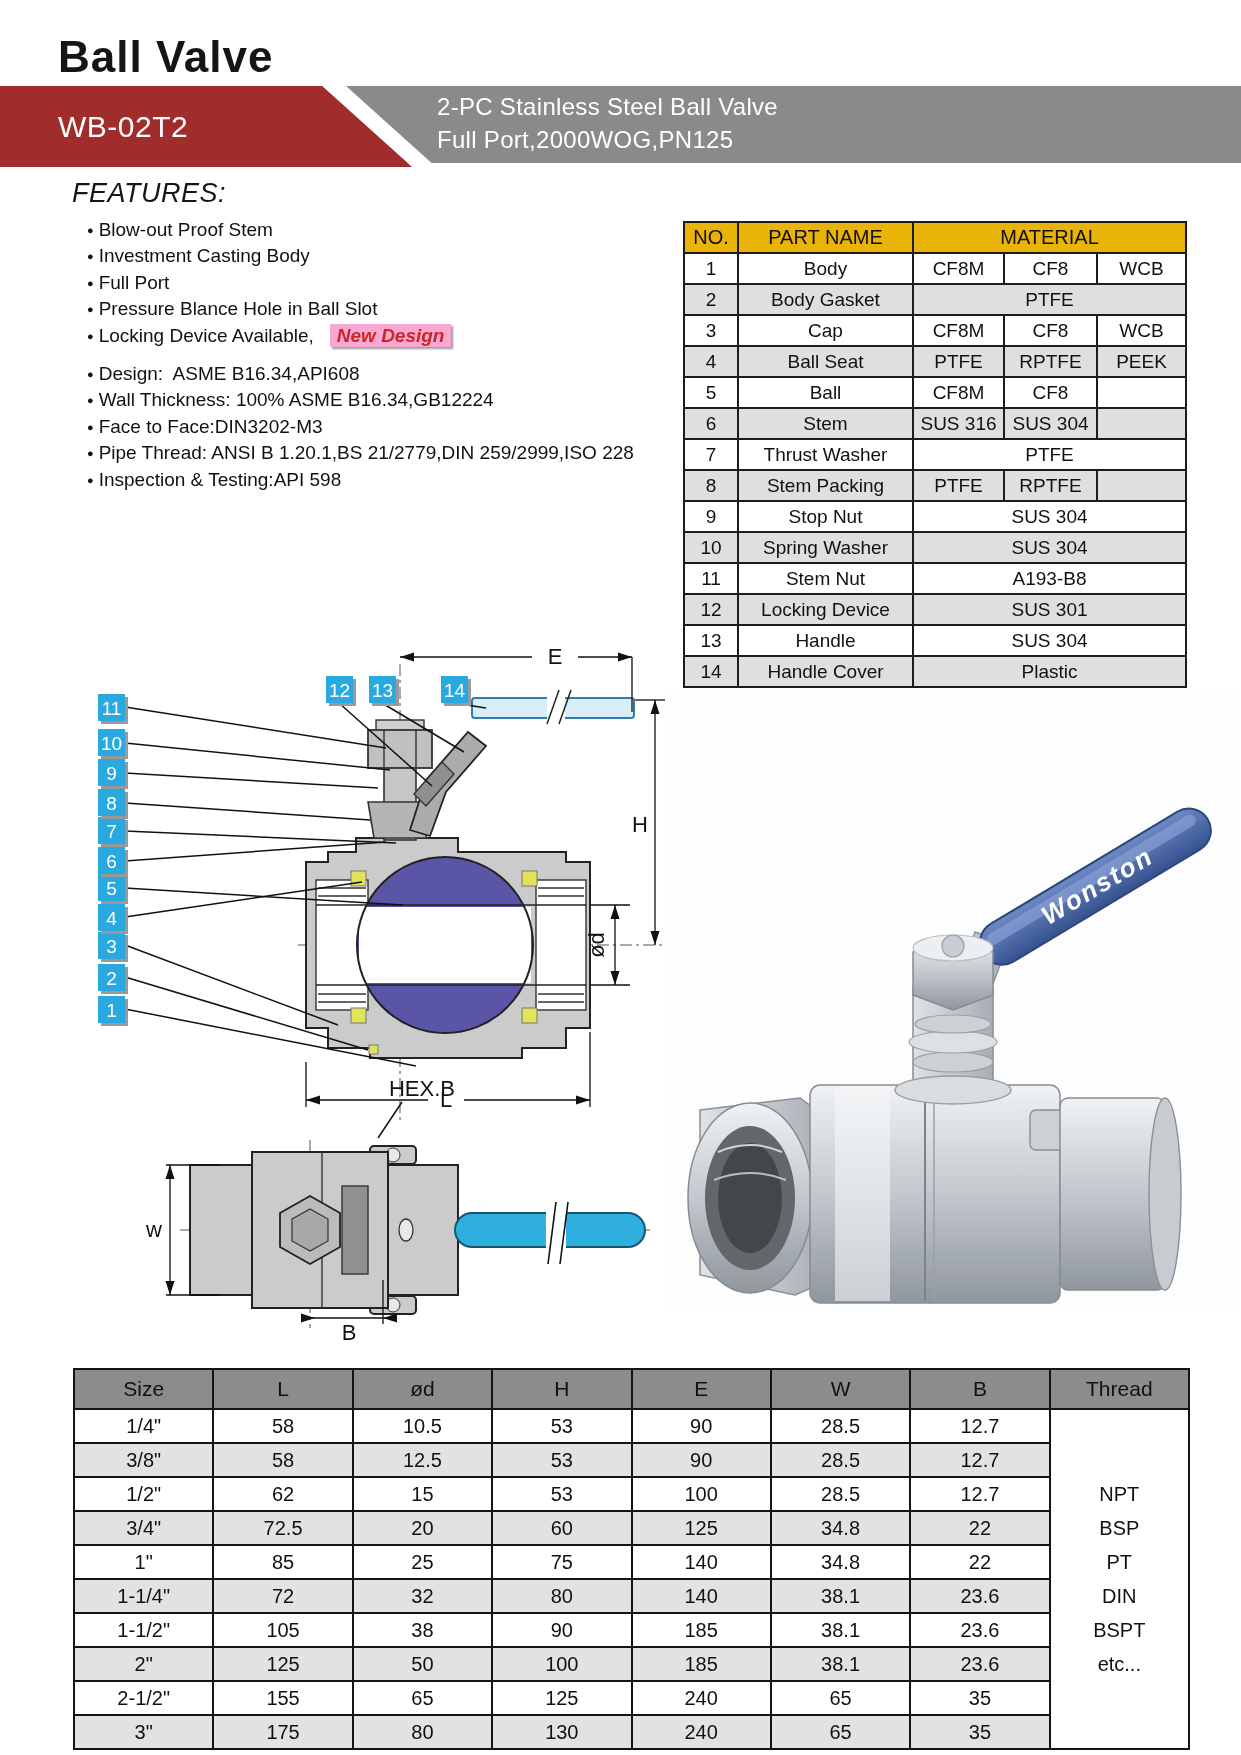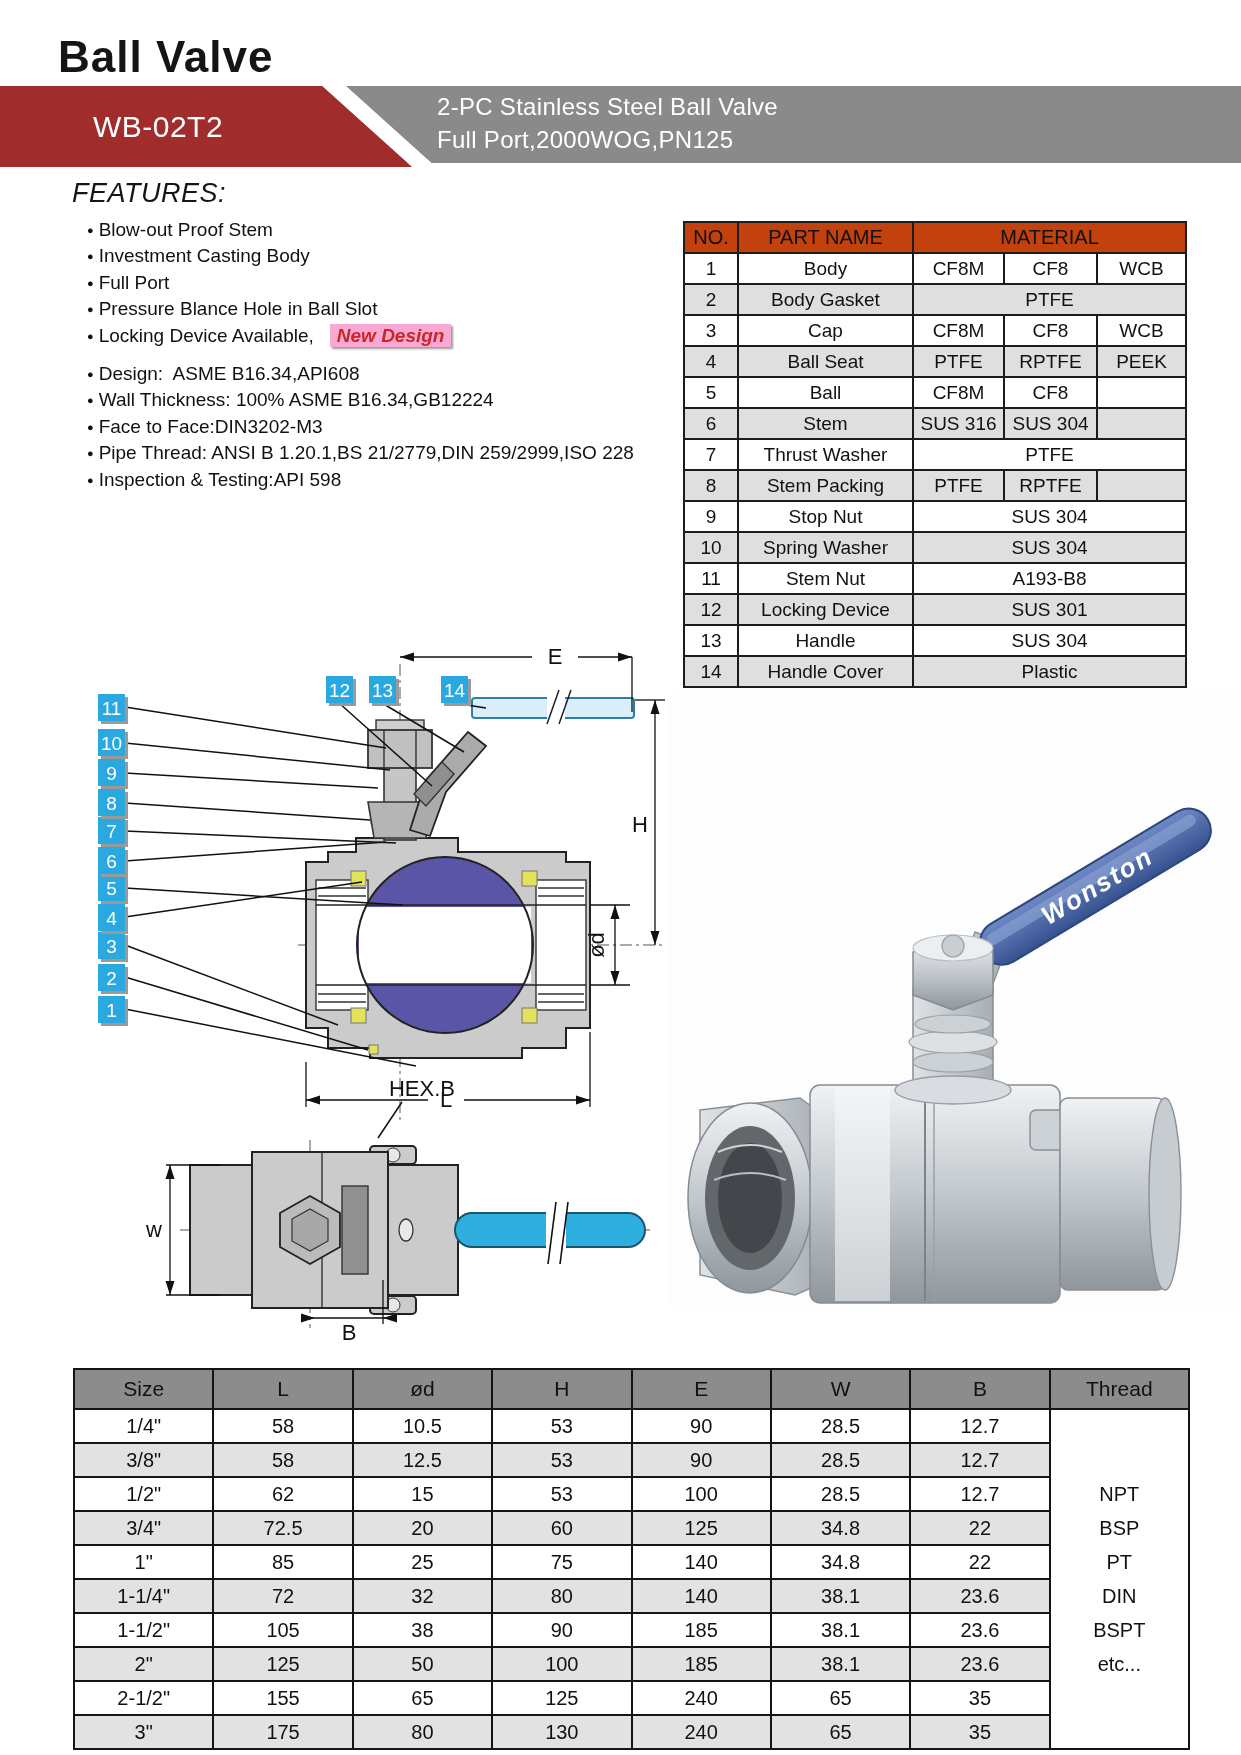--- a/index.html
+++ b/index.html
@@ -9,39 +9,39 @@
   
   .title{position:absolute;left:42px;top:16px;margin:16px;font-size:44px;
          font-weight:bold;letter-spacing:1px;color:#151515}
 
   
   .banner-gray{position:absolute;left:0;top:86px;width:1241px;height:77px;background:#8A8A8A}
   .banner-stripe{position:absolute;left:0;top:86px;width:460px;height:81px;background:#fff;
          clip-path:polygon(322px 0,346px 0,436px 100%,412px 100%)}
   .banner-red{position:absolute;left:0;top:86px;width:460px;height:81px;background:#A02C2C;
          clip-path:polygon(0 0,322px 0,412px 100%,0 100%)}
-  .banner-model{position:absolute;left:58px;top:110px;width:200px;text-align:center;
+  .banner-model{position:absolute;left:58px;top:110px;width:200px;text-align:left;
          color:#fff;font-size:30px;letter-spacing:.5px}
   .banner-text{position:absolute;left:437px;top:90px;color:#fff;font-size:24px;line-height:33px;letter-spacing:.3px}
 
   
   .features{position:absolute;left:72px;top:178px}
   .standard{position:absolute;left:72px;top:362px}
   .sec-head{margin:0 0 9px 0;font-size:27px;font-style:italic;font-weight:normal;letter-spacing:.5px;color:#151515}
   ul.bullets{list-style:none;margin:0;padding:0 0 0 15px}
   ul.bullets li{font-size:19px;line-height:23.4px;color:#111;white-space:pre}
   ul.bullets li::before{content:"\25CF";font-size:11px;margin-right:5px;position:relative;top:-2px}
   .badge{display:inline-block;margin-left:16px;padding:0 7px;background:#f9a8d4;color:#c92727;
          font-style:italic;font-weight:bold;font-size:19px;box-shadow:2px 2px 2px #9a9a9a}
 
   
   #parts-table{position:absolute;left:683px;top:221px;border-collapse:collapse;table-layout:fixed}
   #parts-table th,#parts-table td{border:2px solid #1c1c1c;text-align:center;font-size:19px;
          padding:0;height:29px;font-weight:normal;color:#111;overflow:hidden}
-  #parts-table th{background:#c2410c;font-size:20px}
+  #parts-table th{background:#eab308;font-size:20px}
   #parts-table tr.alt td{background:#DFDFDF}
 
   
   #size-table{position:absolute;left:73px;top:1368px;width:1117px;border-collapse:collapse;table-layout:fixed}
   #size-table th,#size-table td{border:2px solid #141414;text-align:center;padding:0;color:#111}
   #size-table th{background:#8C8C8C;height:38px;font-size:21px;font-weight:normal}
   #size-table td{height:32px;font-size:20px}
   #size-table tr.alt td{background:#E2E2E2}
   #size-table td.thread{background:#fff;font-size:20px}
   #size-table td.thread div{line-height:34px}

